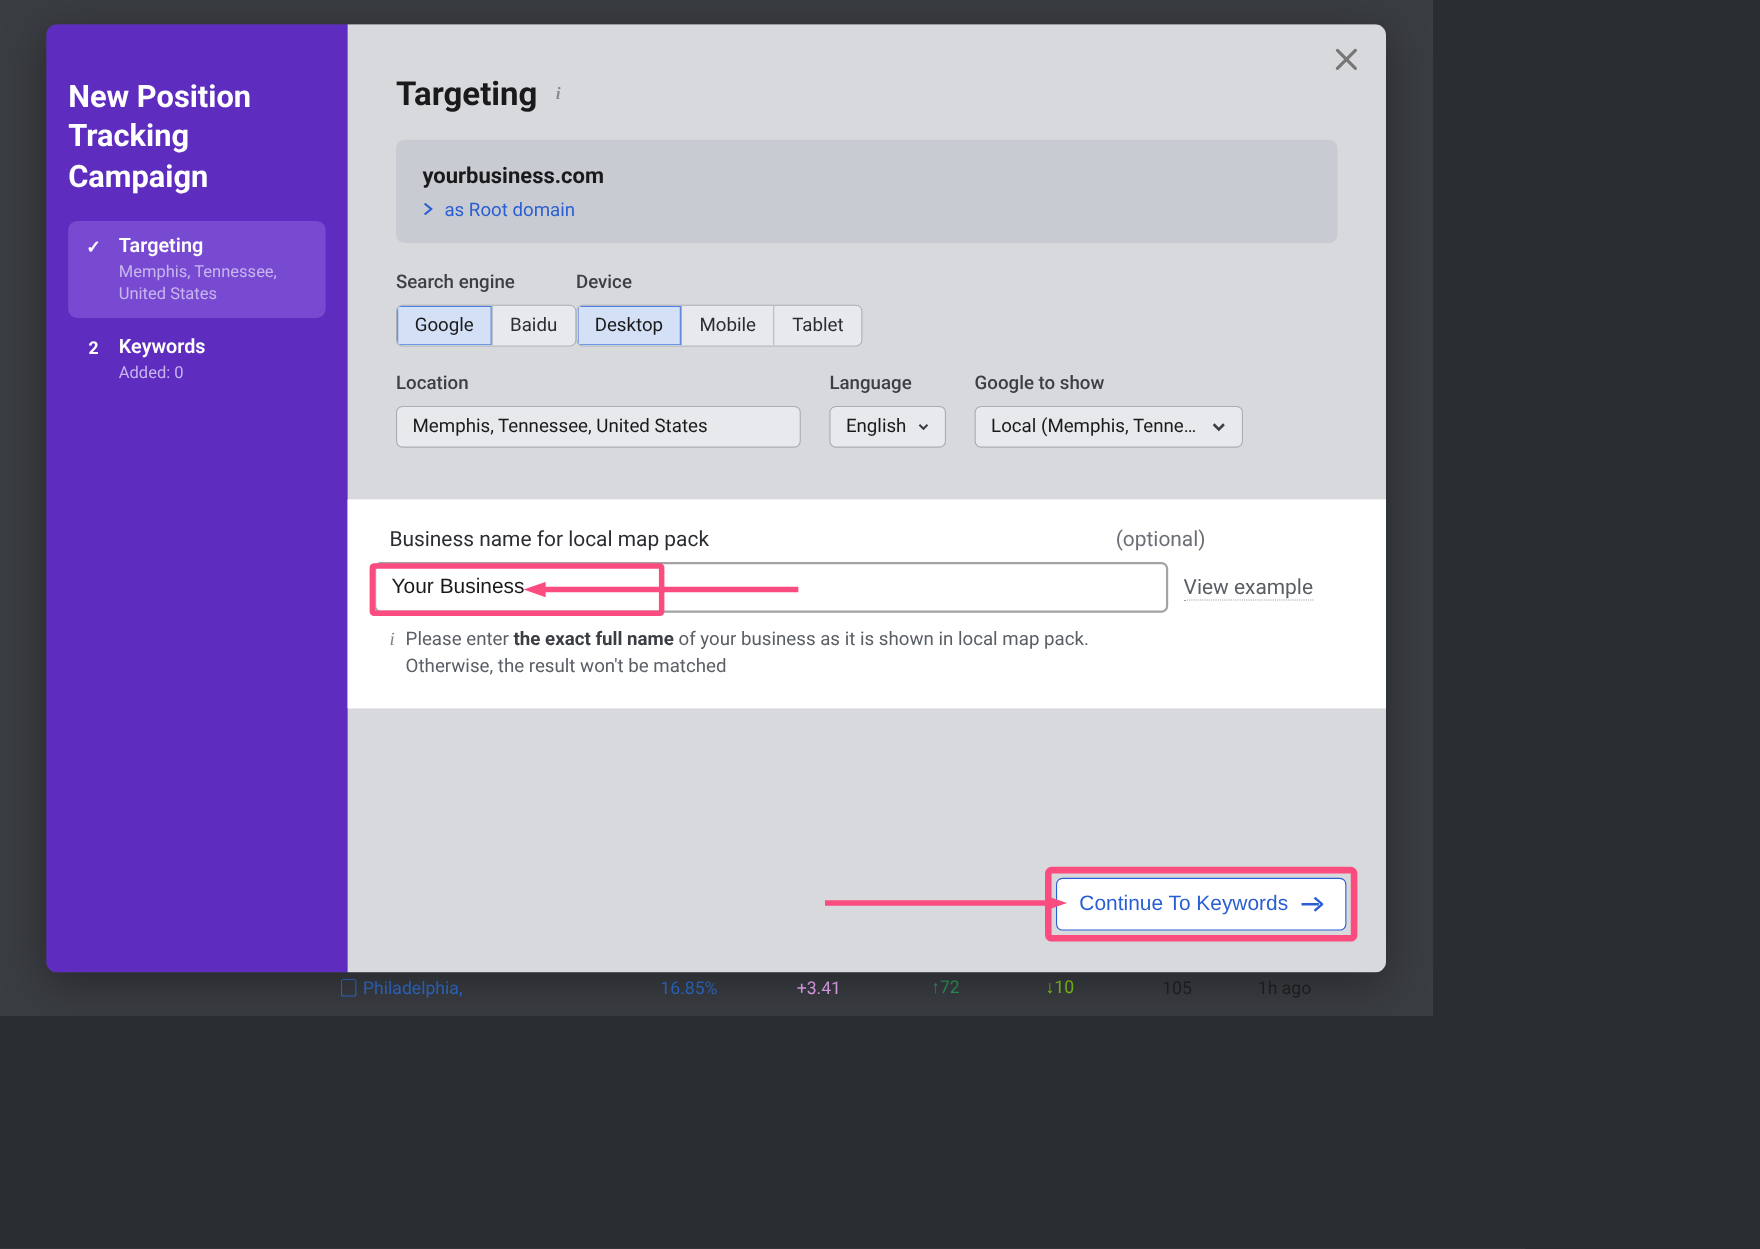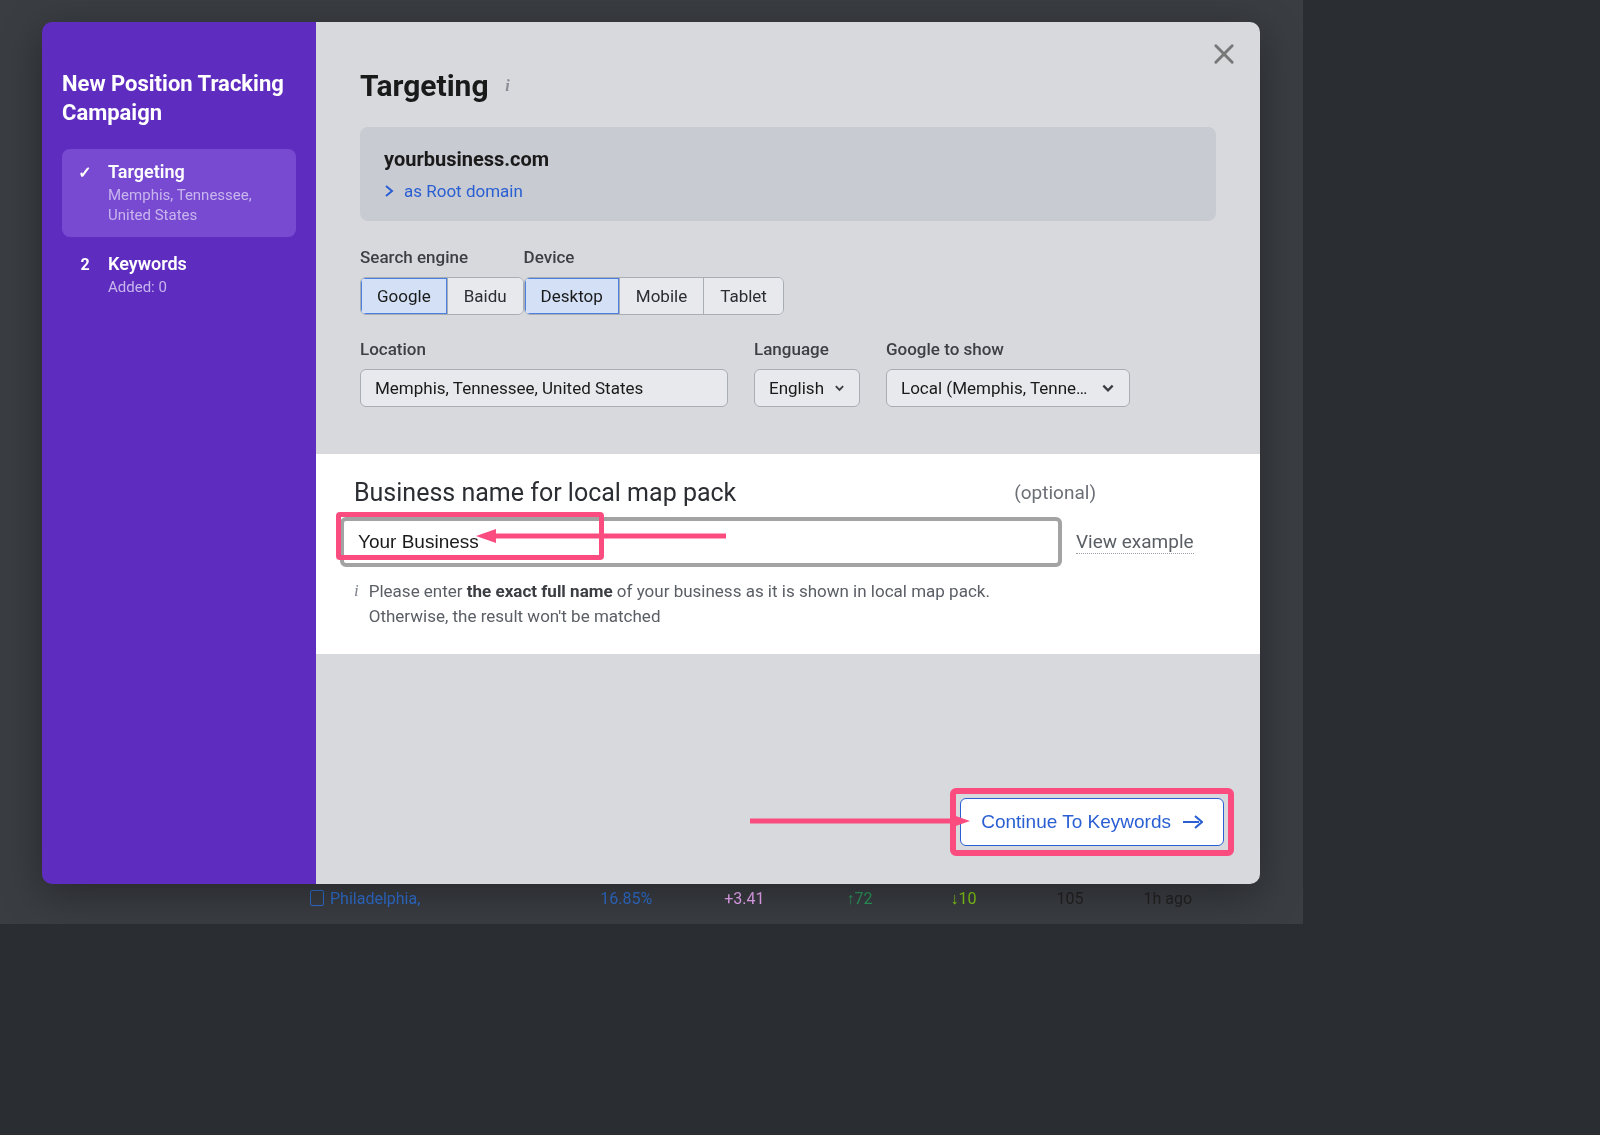--- a/index.html
+++ b/index.html
@@ -47,21 +47,21 @@
   display: flex;
   box-shadow: 0 10px 40px rgba(0,0,0,0.35);
 }
 .sidebar {
   width: 274px;
   background: #5e2dc0;
   color: #fff;
   padding: 48px 20px 20px 20px;
 }
 .sidebar h2 {
-  font-size: 22px;
+  font-size: 28px;
   font-weight: 700;
   line-height: 1.3;
   margin-bottom: 22px;
 }
 .step {
   display: flex;
   align-items: flex-start;
   padding: 12px 12px;
   border-radius: 8px;
   margin-bottom: 4px;
@@ -171,26 +171,26 @@
 
 .highlight-section {
   position: absolute;
   left: 0;
   top: 432px;
   right: 0;
   background: #fff;
   padding: 24px 38px 26px 24px;
 }
 .hs-head { display:flex; justify-content:space-between; align-items:center; margin-bottom:10px; padding-left:14px; padding-right:0; }
-.hs-label { font-size:25px; color:#2a2d32; }
+.hs-label { font-size:19px; color:#2a2d32; }
 .hs-opt { font-size:19px; color:#6b6f76; margin-right: 126px; }
 .hs-row { display:flex; align-items:center; gap:14px; }
 .bn-input {
   width: 722px;
-  border:4px solid #a3a3a3;
+  border:2px solid #a3a3a3;
   border-radius:6px;
   padding: 10px 14px;
   font-size:19px;
   color:#1a1a1a;
   background:#fff;
 }
 .bn-input::placeholder { color:#1a1a1a; }
 .view-example {
   font-size:19px; color:#5a5e65;
   border-bottom:1px dotted #9aa0a8;

